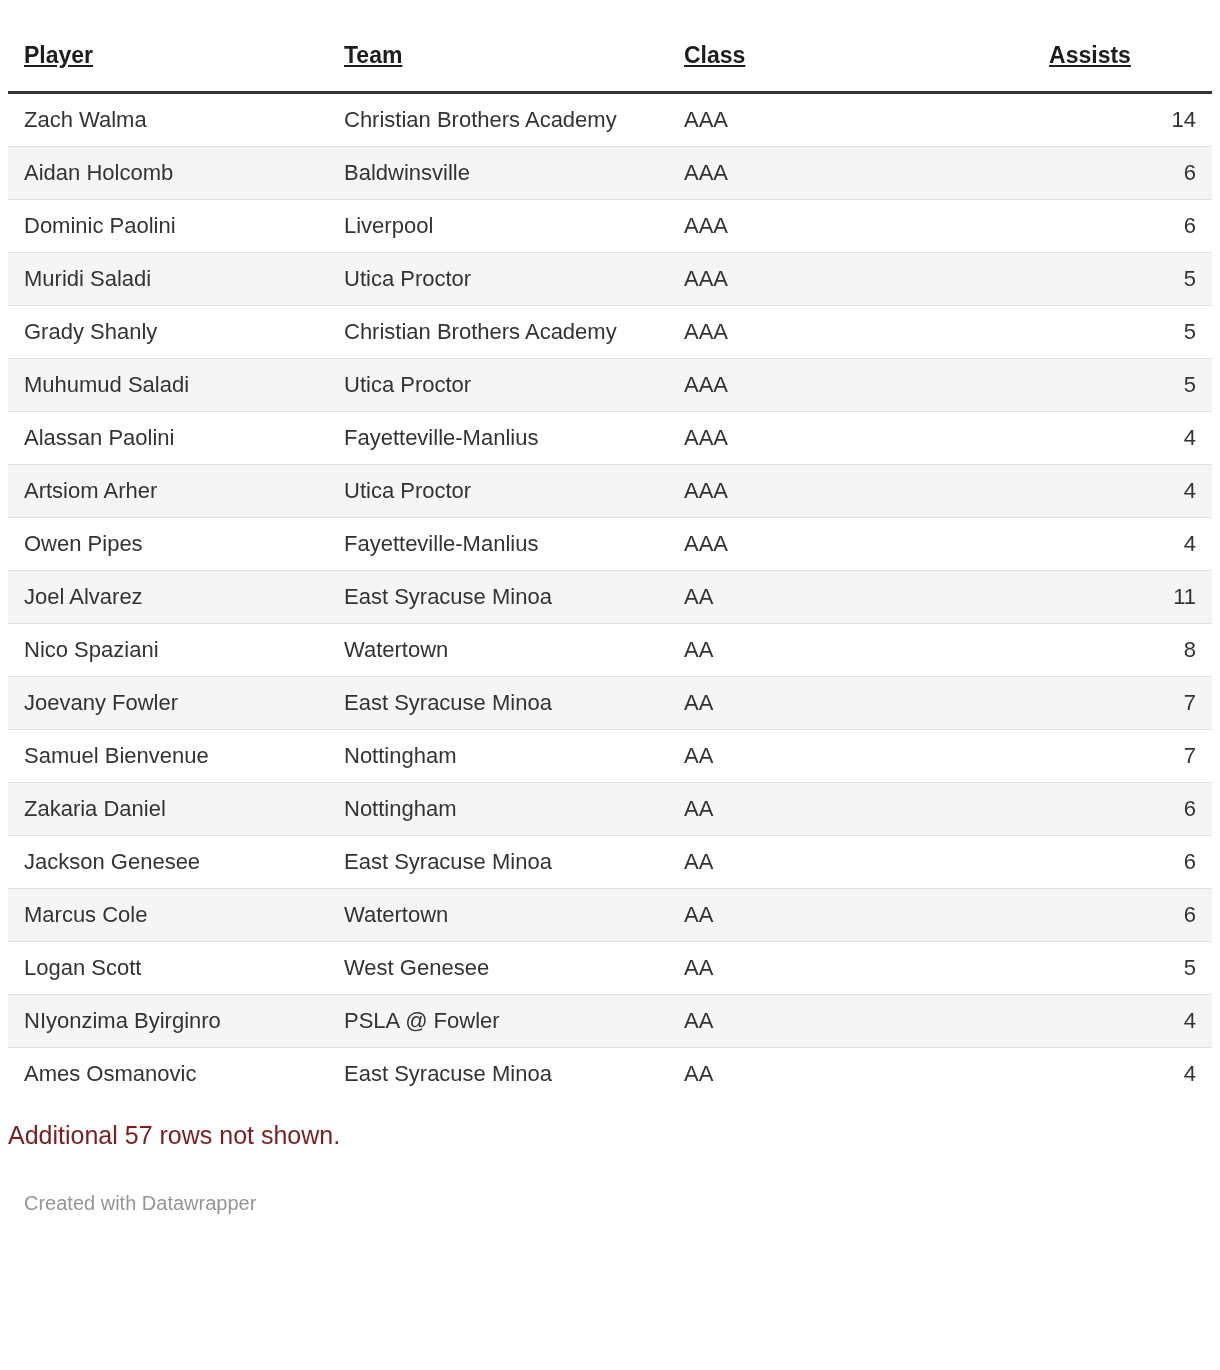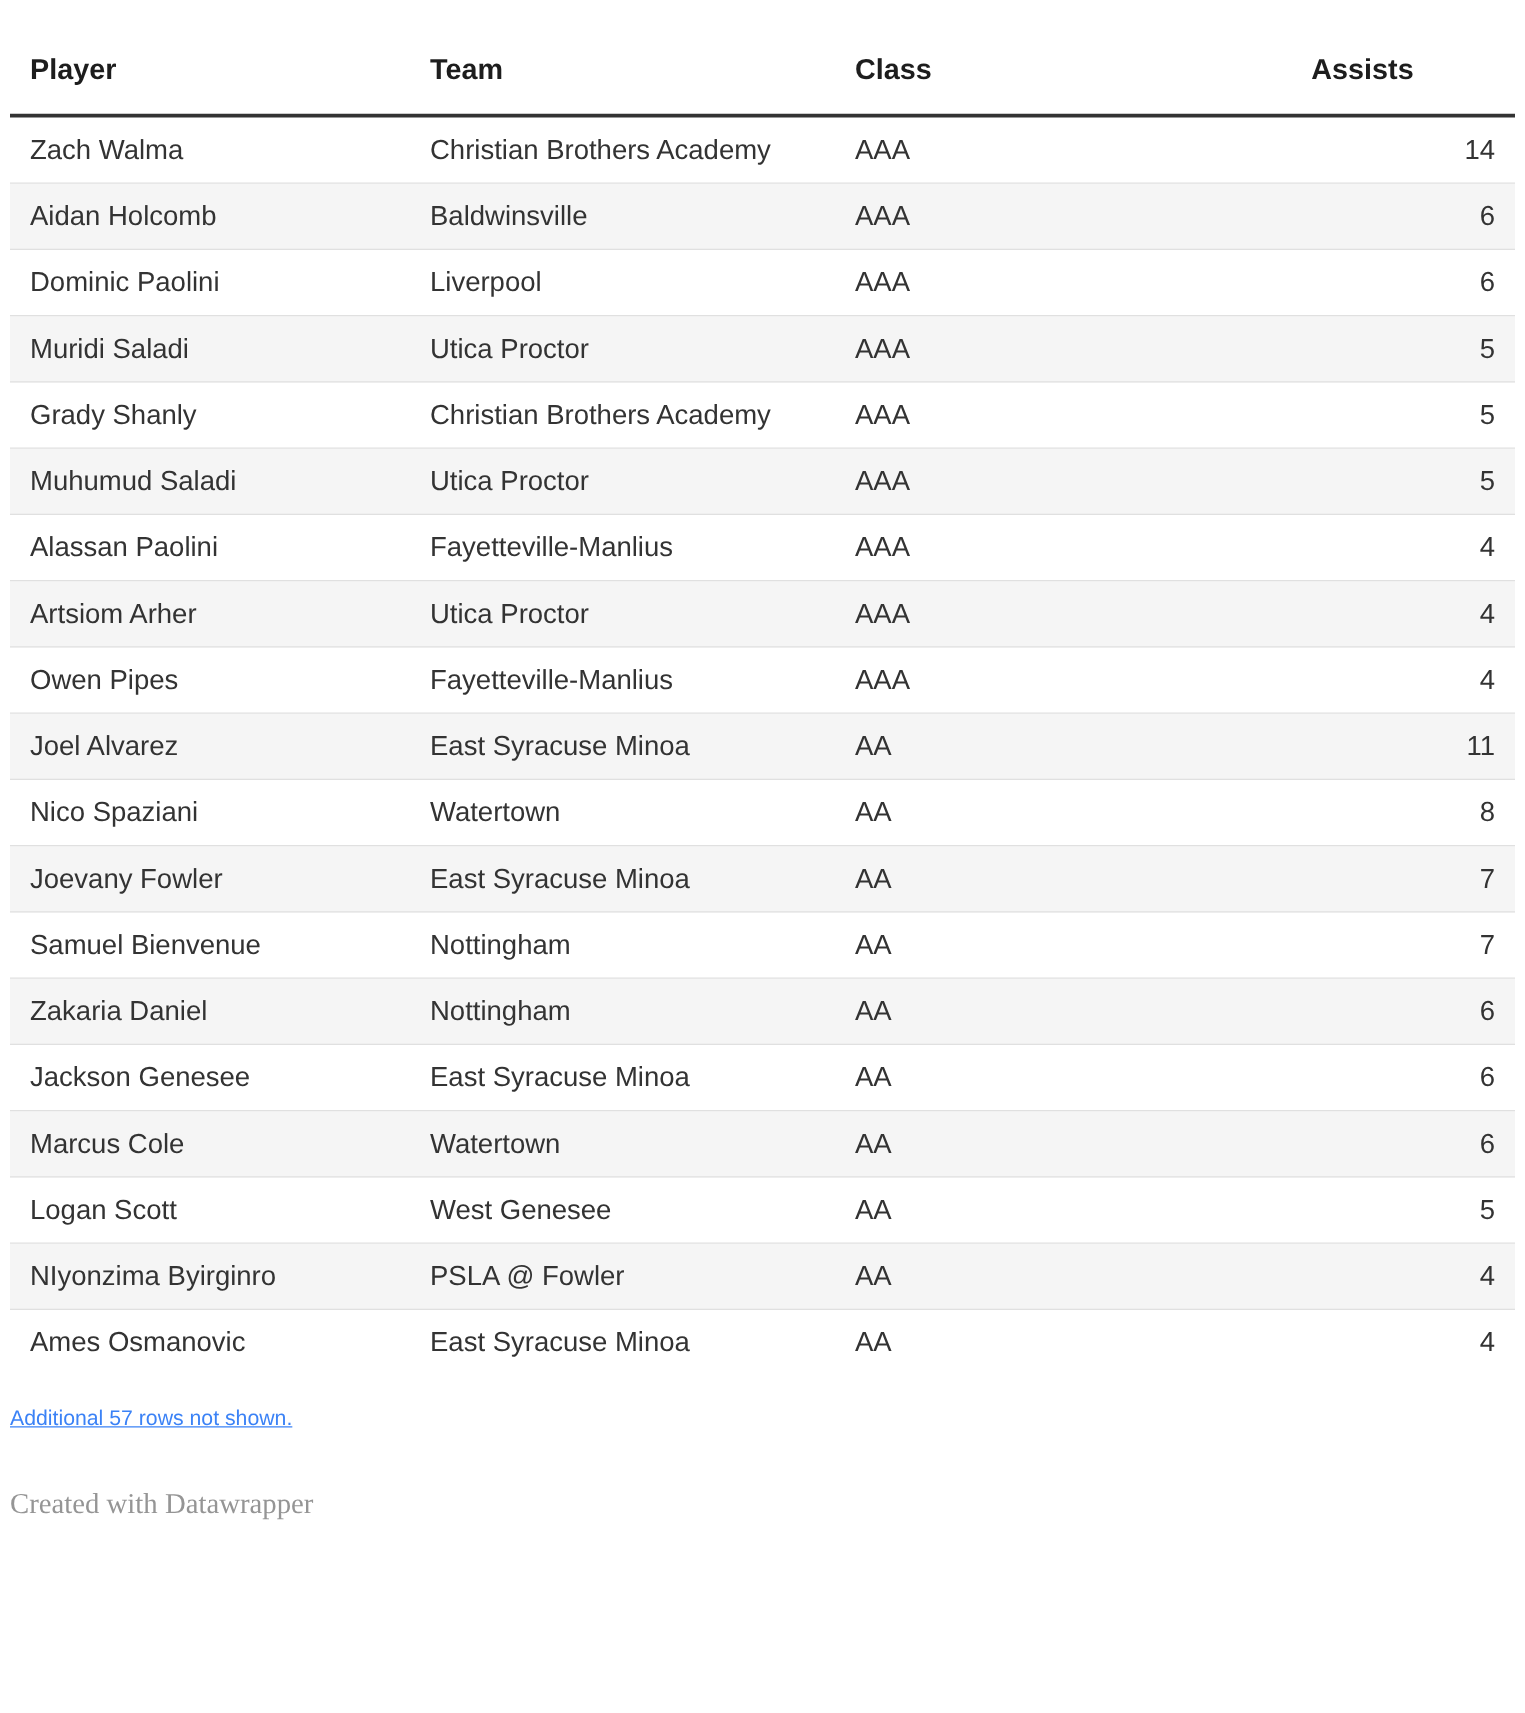--- a/index.html
+++ b/index.html
@@ -24,46 +24,45 @@
   }
   table.dw-table th {
     text-align: left;
     vertical-align: bottom;
     font-size: 23px;
     line-height: 30px;
     font-weight: bold;
     color: #1d1d1d;
     padding: 0 16px 21px 16px;
     border-bottom: 3px solid #333333;
+    text-decoration: underline;
   }
   table.dw-table th.num { text-align: center; }
   table.dw-table td {
     font-size: 22px;
     line-height: 30px;
     color: #333333;
     padding: 11px 16px;
     vertical-align: middle;
     word-wrap: break-word;
   }
   table.dw-table td.num { text-align: right; }
   table.dw-table tbody tr:nth-child(even) { background: #f5f5f5; }
   table.dw-table tbody tr + tr td { border-top: 1px solid #e0e0e0; }
   .note {
     margin: 22px 0 0 0;
-    font-size: 17px;
+    font-size: 25px;
     line-height: 26px;
-    color: #3b82f6;
-    text-decoration: underline;
+    color: #7f1d1d;
   }
   .attribution {
-    margin: 44px 0 0 0;
-    font-size: 23px;
+    margin: 44px 0 0 16px;
+    font-size: 20px;
     line-height: 22px;
     color: #959595;
-    font-family: Liberation Serif, serif;
   }
 </style>
 </head>
 <body>
 
 <div class="page">
 
   <table class="dw-table">
     <colgroup>
         <col style="width: 320px;">

